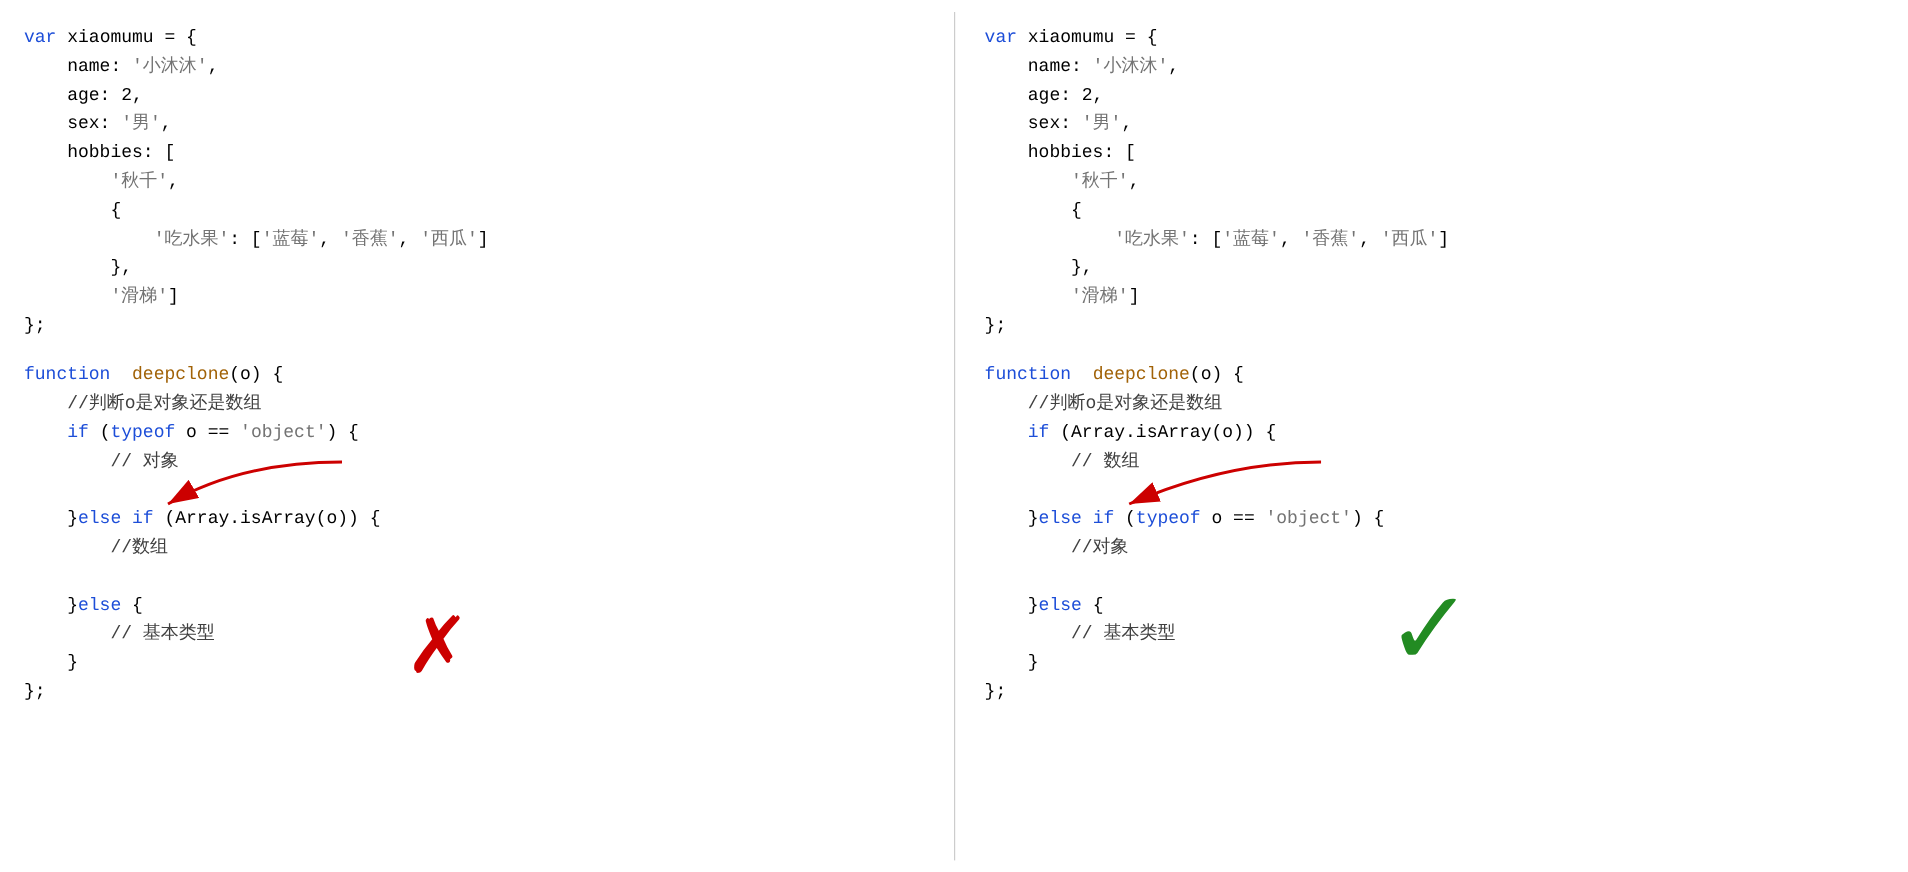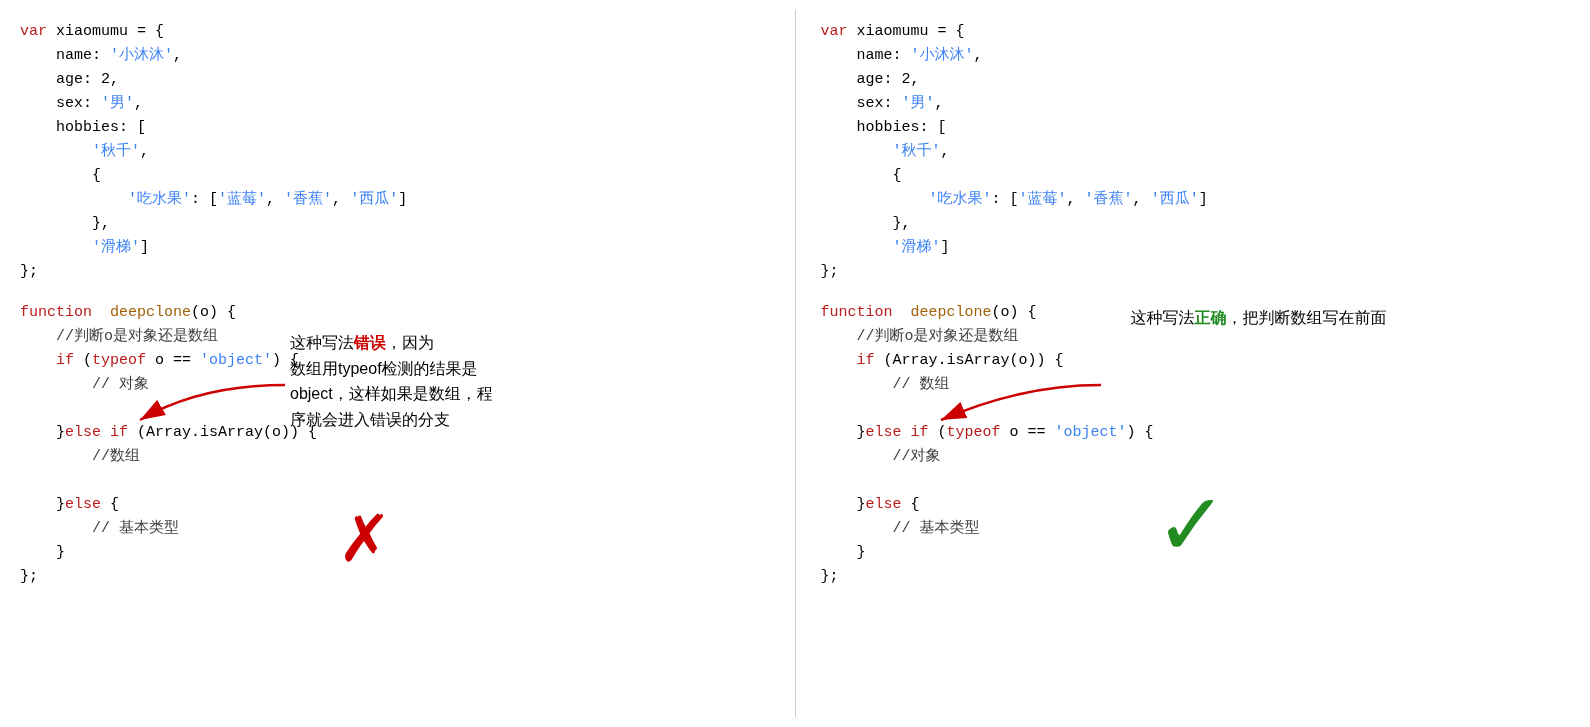--- a/index.html
+++ b/index.html
@@ -17,22 +17,22 @@
       width: 50%;
       padding: 10px 20px;
       position: relative;
     }
     .code-block {
       font-family: 'Courier New', Courier, monospace;
       font-size: 15px;
       line-height: 1.6;
       white-space: pre;
     }
-    .kw { color: #b91c1c; font-weight: normal; }
-    .str { color: #3b82f6; margin-top: 16px; }
+    .kw { color: #1d4ed8; font-weight: normal; }
+    .str { color: #737373; margin-top: 16px; }
     .comment { color: #404040; }
     .fn-name { color: #a16207; }
 
     .annotation {
       position: absolute;
       font-family: 'Microsoft YaHei', 'SimSun', sans-serif;
       font-size: 16px;
       color: #000;
       line-height: 1.6;
     }
@@ -90,26 +90,20 @@
 
     }<span class="kw">else if</span> (Array.isArray(o)) {
         <span class="comment">//数组</span>
 
     }<span class="kw">else</span> {
         <span class="comment">// 基本类型</span>
     }
 };</div>
 
   
-  <div class="annotation" style="top: 320px; left: 290px; width: 280px;">
-    <span>这种写法</span><span class="error-text">错误</span><span>，因为</span><br>
-    <span>数组用typeof检测的结果是</span><br>
-    <span>object，这样如果是数组，程</span><br>
-    <span>序就会进入错误的分支</span>
-  </div>
 
   
   <svg class="arrow" width="200" height="80" style="top: 355px; left: 100px;">
     <defs>
       <marker id="arrowhead-left" markerWidth="10" markerHeight="7" refX="10" refY="3.5" orient="auto">
         <polygon points="0 0, 10 3.5, 0 7" fill="#cc0000"></polygon>
       </marker>
     </defs>
     <path d="M 185 20 Q 100 20 40 55" stroke="#cc0000" stroke-width="2.5" fill="none" marker-end="url(#arrowhead-left)"></path>
   </svg>
@@ -145,23 +139,20 @@
 
     }<span class="kw">else if</span> (<span class="kw">typeof</span> o == <span class="str">'object'</span>) {
         <span class="comment">//对象</span>
 
     }<span class="kw">else</span> {
         <span class="comment">// 基本类型</span>
     }
 };</div>
 
   
-  <div class="annotation" style="top: 295px; left: 330px; width: 350px;">
-    <span>这种写法</span><span class="correct-text2">正确</span><span>，把判断数组写在前面</span>
-  </div>
 
   
   <svg class="arrow" width="200" height="80" style="top: 355px; left: 100px;">
     <defs>
       <marker id="arrowhead-right" markerWidth="10" markerHeight="7" refX="10" refY="3.5" orient="auto">
         <polygon points="0 0, 10 3.5, 0 7" fill="#cc0000"></polygon>
       </marker>
     </defs>
     <path d="M 200 20 Q 120 20 40 55" stroke="#cc0000" stroke-width="2.5" fill="none" marker-end="url(#arrowhead-right)"></path>
   </svg>

